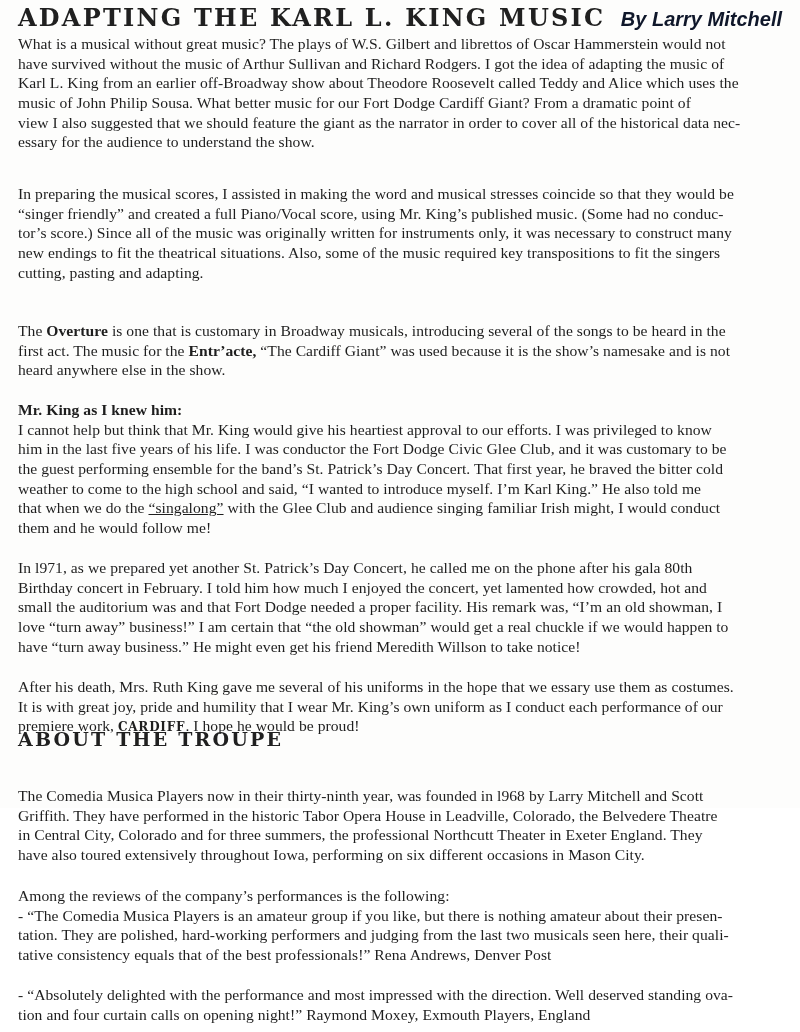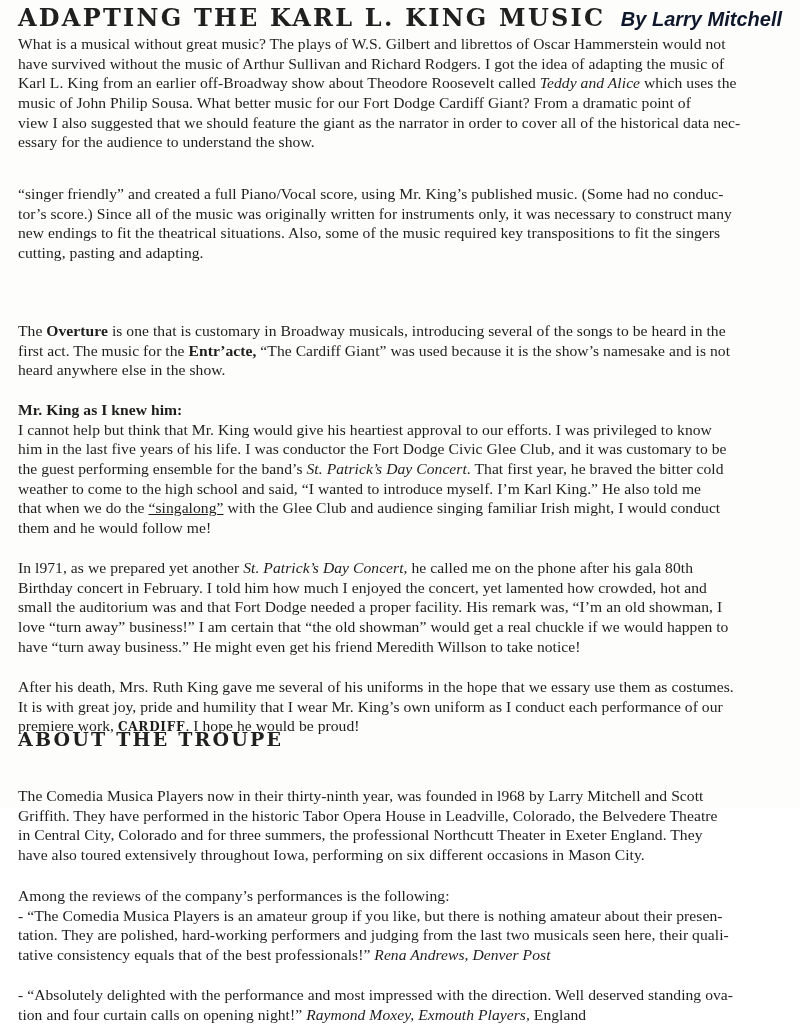--- a/index.html
+++ b/index.html
@@ -21,21 +21,21 @@
     font-family: Liberation Sans, sans-serif; font-style: italic; font-weight: bold;
     font-size: 20px; color: #0f172a;
   }
   .h2 { top: 728px; font-size: 19px; }
   .block { position: absolute; left: 18px; width: 770px; }
   .line {
     display: block; white-space: nowrap; height: 19.7px; line-height: 19.7px;
     font-size: 15.6px; letter-spacing: 0.05px;
   }
   .b { font-weight: bold; }
-  .i { font-style: italic; }
+  .i { }
   .u { text-decoration: underline; }
   .sc { font-family: "DejaVu Serif", serif; font-weight: bold; font-size: 12px; letter-spacing: 0.8px; }
 </style>
 </head>
 <body>
 
 <div class="page">
 
   <div class="heading h1">ADAPTING THE KARL L. KING MUSIC</div>
   <div class="byline">By Larry Mitchell</div>
@@ -43,20 +43,21 @@
   <div class="block" style="top:34px">
     <span class="line">What is a musical without great music?   The plays of W.S. Gilbert and librettos of Oscar Hammerstein would not</span>
     <span class="line">have survived without the music of Arthur Sullivan and Richard Rodgers.   I got the idea of adapting the music of</span>
     <span class="line"><span>Karl L. King from an earlier off-Broadway show about Theodore Roosevelt called </span><span class="i">Teddy and Alice</span><span> which uses the</span></span>
     <span class="line">music of John Philip Sousa.   What better music for our Fort Dodge Cardiff Giant?   From a dramatic point of</span>
     <span class="line">view I also suggested that we should feature the giant as the narrator in order to cover all of the historical data nec-</span>
     <span class="line">essary for the audience to understand the show.</span>
   </div>
 
   <div class="block" style="top:184px">
+    <span class="line">In preparing the musical scores, I assisted in making the word and musical stresses coincide so that they would be</span>
     <span class="line">“singer friendly” and created a full Piano/Vocal score, using Mr. King’s published music.   (Some had no conduc-</span>
     <span class="line">tor’s score.)   Since all of the music was originally written for instruments only, it was necessary to construct many</span>
     <span class="line">new endings to fit the theatrical situations.   Also, some of the music required key transpositions to fit the singers</span>
     <span class="line">cutting, pasting and adapting.</span>
   </div>
 
   <div class="block" style="top:321px">
     <span class="line"><span>The </span><span class="b">Overture</span><span> is one that is customary in Broadway musicals, introducing several of the songs to be heard in the</span></span>
     <span class="line"><span>first act.   The music for the </span><span class="b">Entr’acte,</span><span> “The Cardiff Giant” was used because it is the show’s namesake and is not</span></span>
     <span class="line">heard anywhere else in the show.</span>

